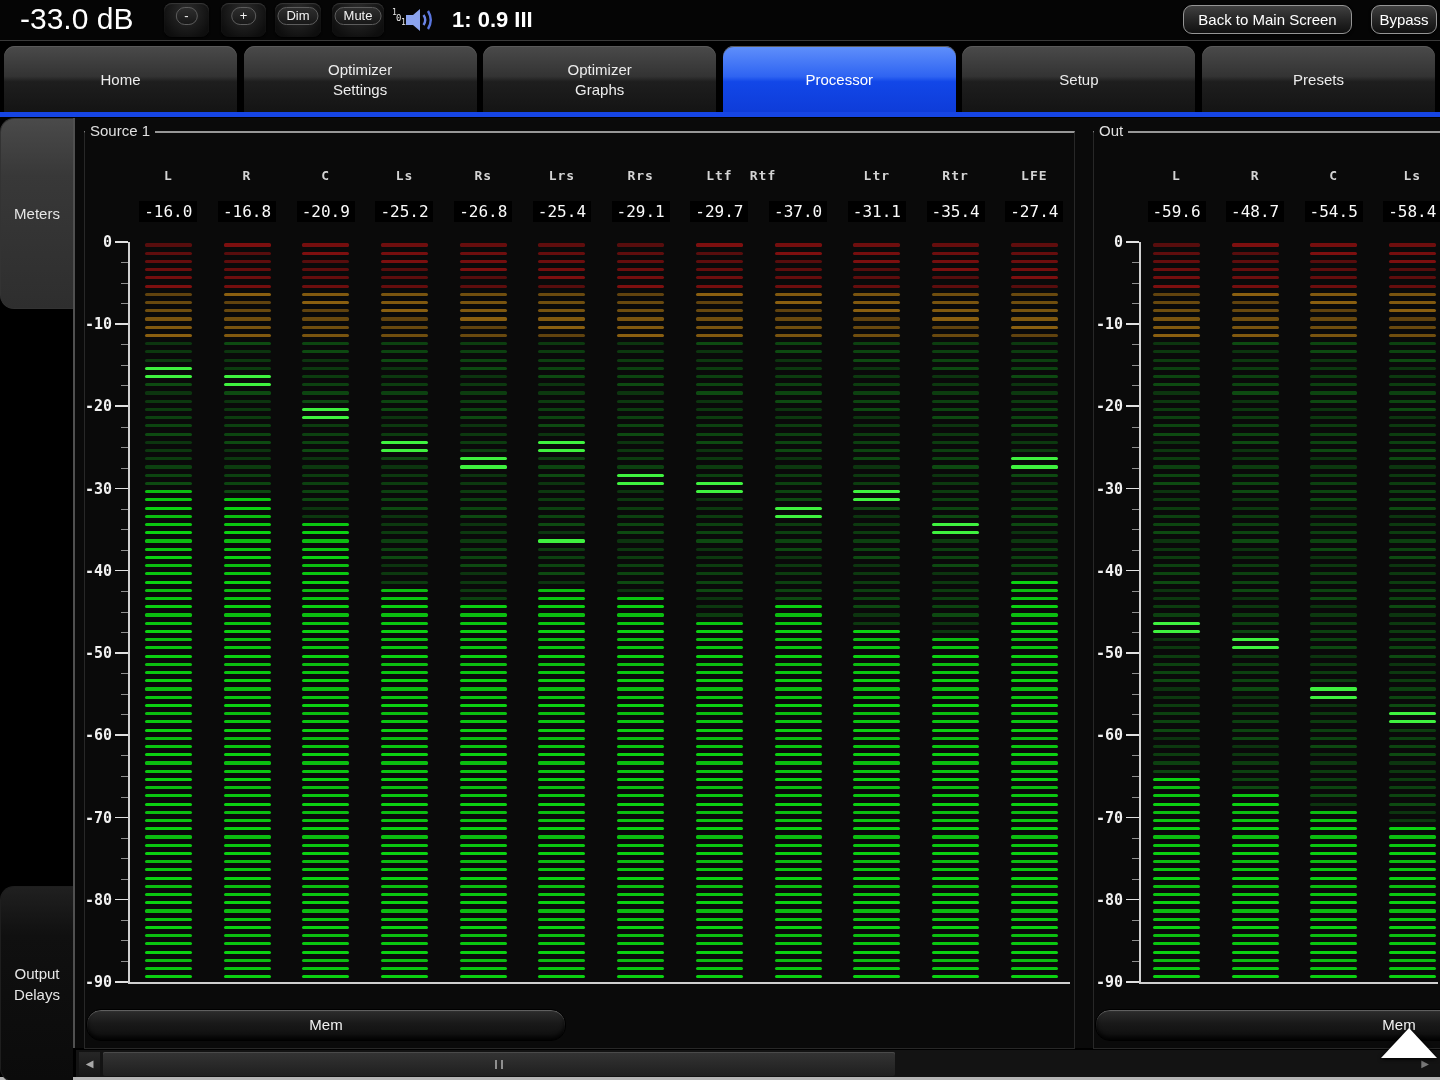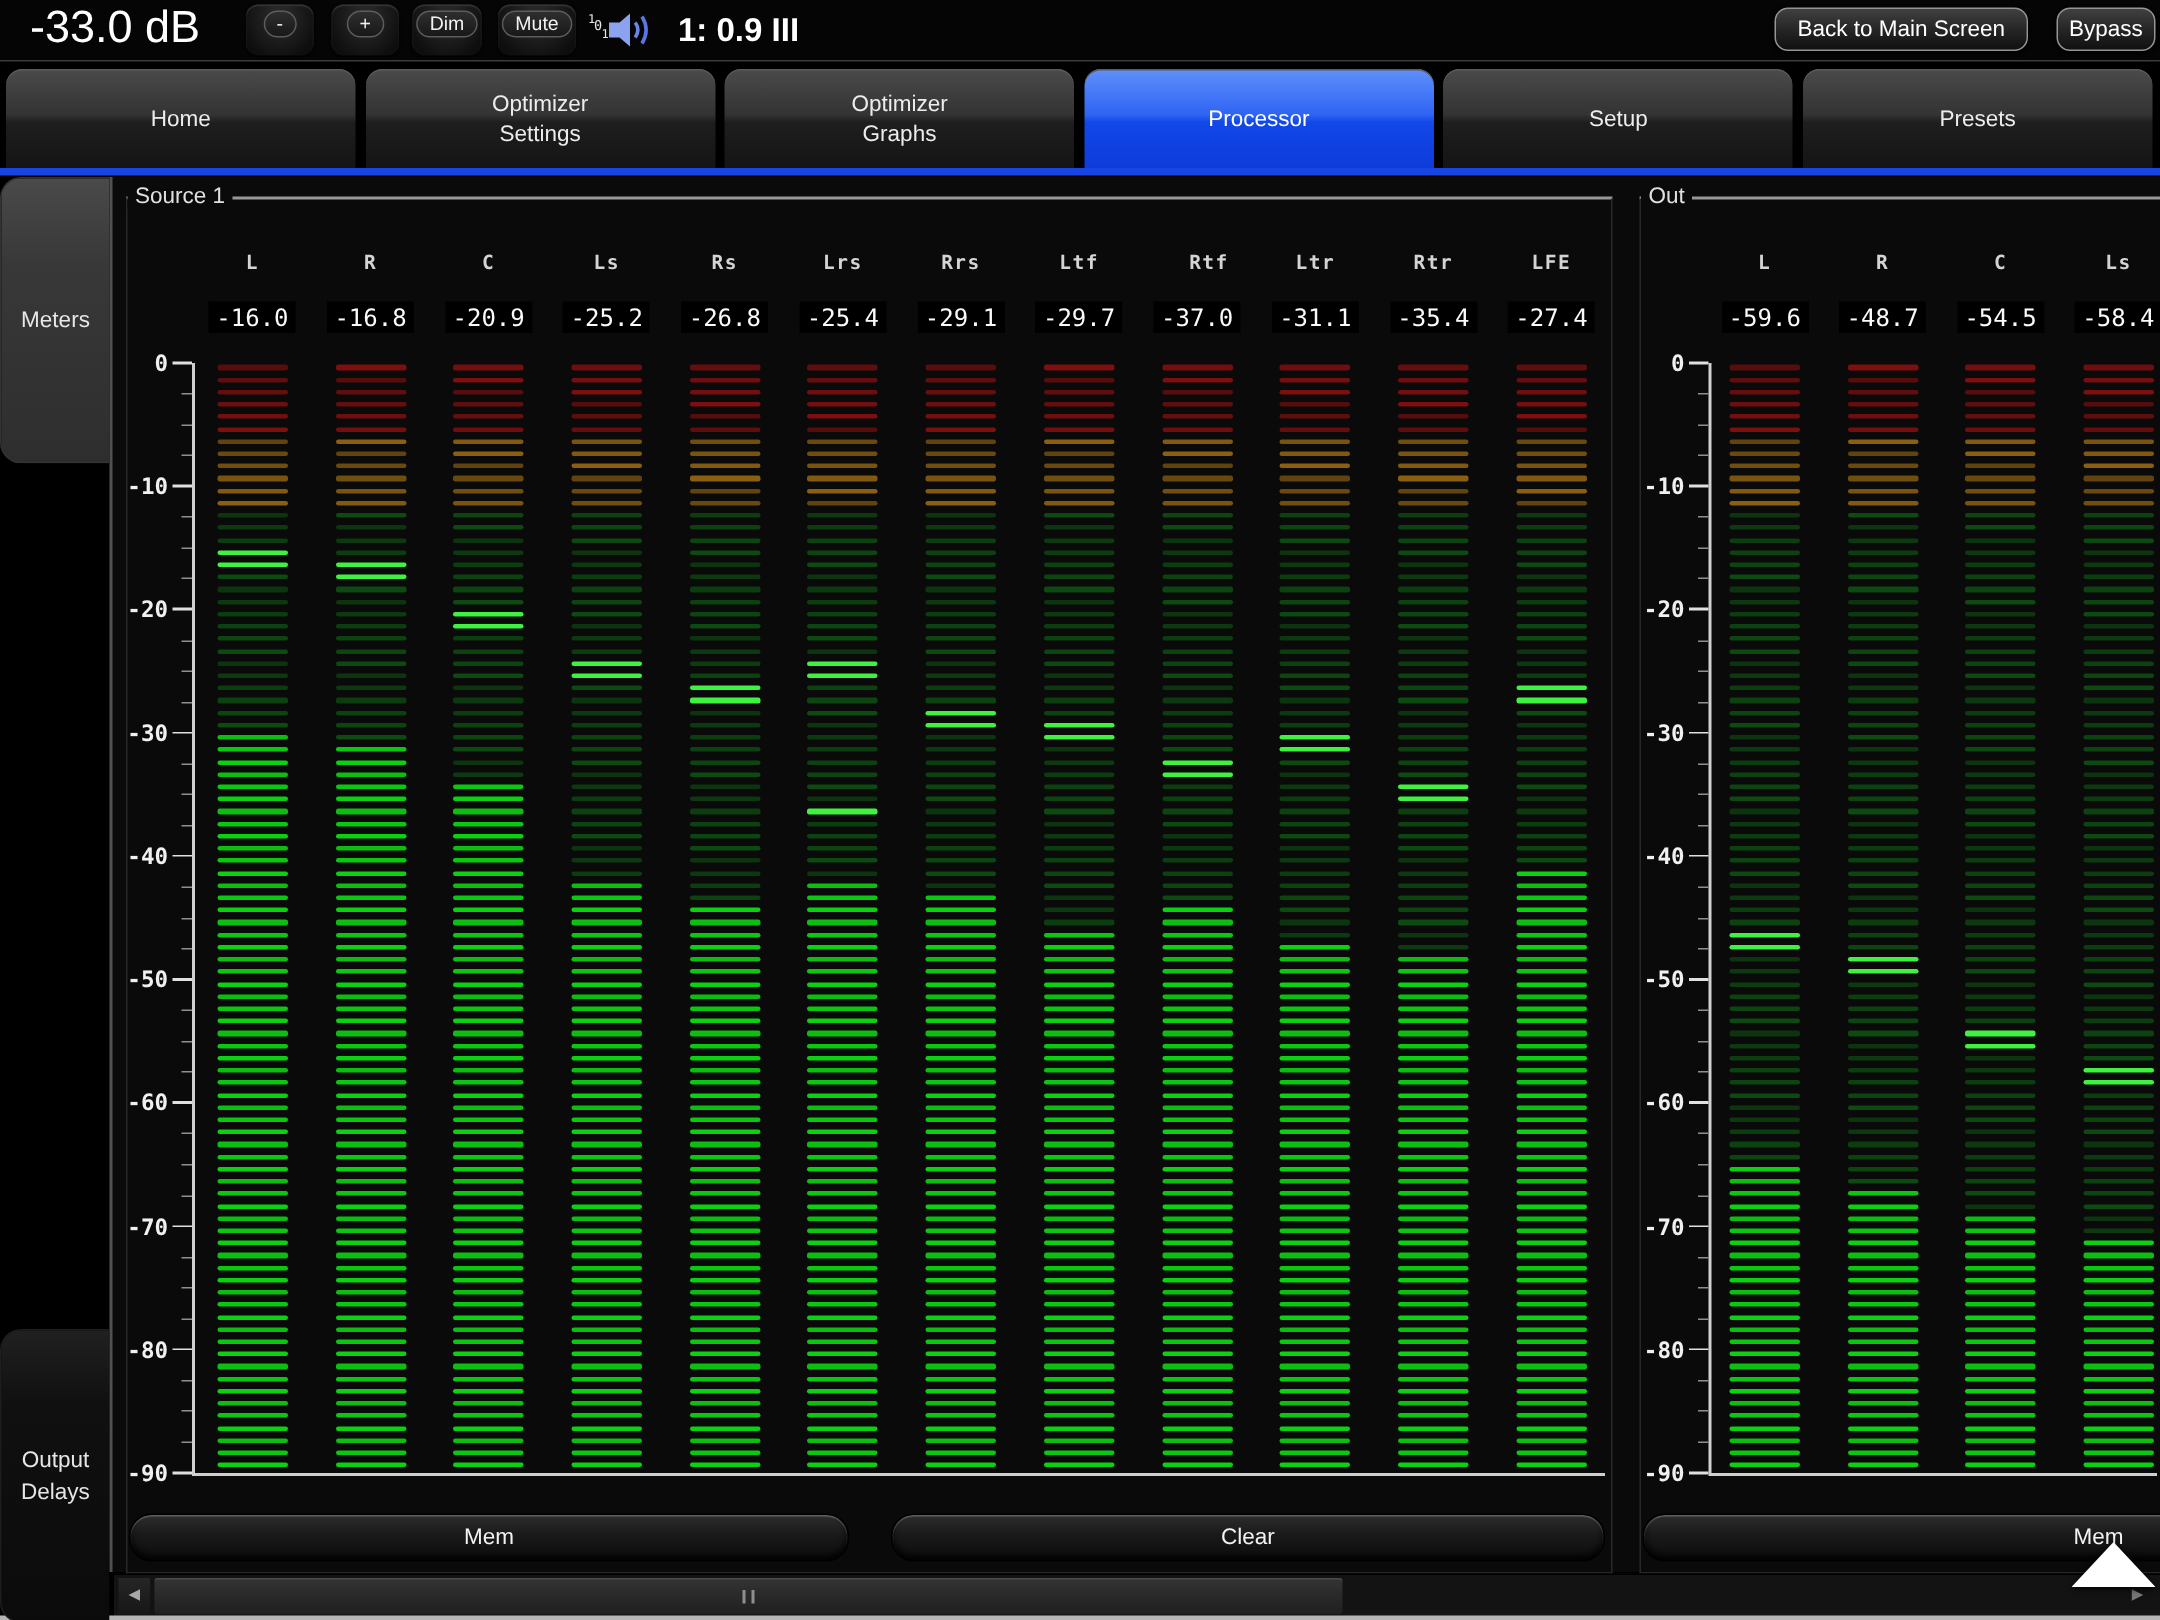--- a/index.html
+++ b/index.html
@@ -112,21 +112,20 @@
   <div id="main" class="abs"></div>
 
   <div class="group abs" style="left:84px;top:131px;width:989px;height:915px;">
     <span class="group-title">Source 1</span>
   </div>
   <div class="group abs" style="left:1093px;top:131px;width:620px;height:915px;">
     <span class="group-title">Out</span>
   </div>
 
   <div class="wide-btn abs" style="left:86px;top:1009px;width:478px;height:30px;">Mem</div>
-  <div class="wide-btn abs" style="left:594px;top:1009px;width:474px;height:30px;">Clear</div>
   <div class="wide-btn abs" style="left:1095px;top:1009px;width:606px;height:30px;">Mem</div>
 
   <div id="hscroll" class="abs">
     <div id="sb-left">◀</div>
     <div id="sb-thumb">
       <span class="grip"></span>
       <span class="grip"></span>
     </div>
     <div id="sb-right">▶</div>
   </div>
@@ -957,21 +956,21 @@
       <div class="led" style="position: absolute; left: 0px; top: 667.4px; width: 47px; height: 3.2px; background: rgb(11, 210, 17); opacity: 0.9;"></div>
       <div class="led" style="position: absolute; left: 0px; top: 675.622px; width: 47px; height: 3.2px; background: rgb(11, 210, 17); opacity: 0.95;"></div>
       <div class="led" style="position: absolute; left: 0px; top: 683.844px; width: 47px; height: 3.2px; background: rgb(11, 210, 17); opacity: 1;"></div>
       <div class="led" style="position: absolute; left: 0px; top: 692.067px; width: 47px; height: 3.2px; background: rgb(11, 210, 17); opacity: 0.9;"></div>
       <div class="led" style="position: absolute; left: 0px; top: 700.289px; width: 47px; height: 3.2px; background: rgb(11, 210, 17); opacity: 0.95;"></div>
       <div class="led" style="position: absolute; left: 0px; top: 708.511px; width: 47px; height: 3.2px; background: rgb(11, 210, 17); opacity: 1;"></div>
       <div class="led" style="position: absolute; left: 0px; top: 716.733px; width: 47px; height: 3.2px; background: rgb(11, 210, 17); opacity: 0.9;"></div>
       <div class="led" style="position: absolute; left: 0px; top: 724.956px; width: 47px; height: 3.2px; background: rgb(11, 210, 17); opacity: 0.95;"></div>
       <div class="led" style="position: absolute; left: 0px; top: 733.178px; width: 47px; height: 3.2px; background: rgb(11, 210, 17); opacity: 1;"></div>
     </div>
-    <div class="abs ch-label" style="left: 776px; top: 168px; width: 60px; height: 16px;">Rtf</div>
+    <div class="abs ch-label" style="left: 733px; top: 168px; width: 60px; height: 16px;">Rtf</div>
     <div class="abs ch-value" style="left: 769.14px; top: 201px; width: 58px; height: 21px;">-37.0</div>
     <div class="abs " style="left: 774.64px; top: 242px; width: 47px; height: 740px;">
       <div class="led" style="position: absolute; left: 0px; top: 1.4px; width: 47px; height: 3.2px; background: rgb(125, 15, 15); opacity: 0.936;"></div>
       <div class="led" style="position: absolute; left: 0px; top: 9.62222px; width: 47px; height: 3.2px; background: rgb(125, 15, 15); opacity: 1;"></div>
       <div class="led" style="position: absolute; left: 0px; top: 17.8444px; width: 47px; height: 3.2px; background: rgb(125, 15, 15); opacity: 0.68;"></div>
       <div class="led" style="position: absolute; left: 0px; top: 26.0667px; width: 47px; height: 3.2px; background: rgb(125, 15, 15); opacity: 0.744;"></div>
       <div class="led" style="position: absolute; left: 0px; top: 34.2889px; width: 47px; height: 3.2px; background: rgb(125, 15, 15); opacity: 0.808;"></div>
       <div class="led" style="position: absolute; left: 0px; top: 42.5111px; width: 47px; height: 3.2px; background: rgb(125, 15, 15); opacity: 0.872;"></div>
       <div class="led" style="position: absolute; left: 0px; top: 50.7333px; width: 47px; height: 3.2px; background: rgb(138, 95, 16); opacity: 0.936;"></div>
       <div class="led" style="position: absolute; left: 0px; top: 58.9556px; width: 47px; height: 3.2px; background: rgb(138, 95, 16); opacity: 1;"></div>

